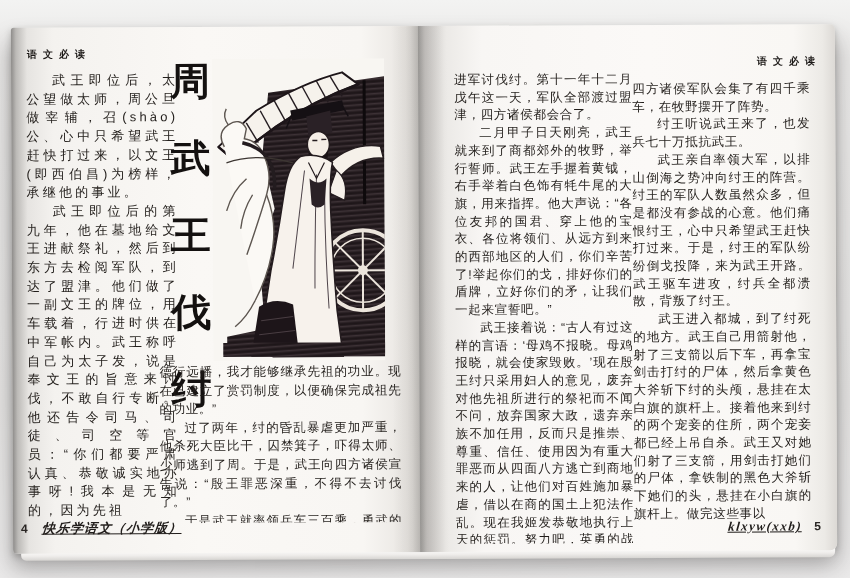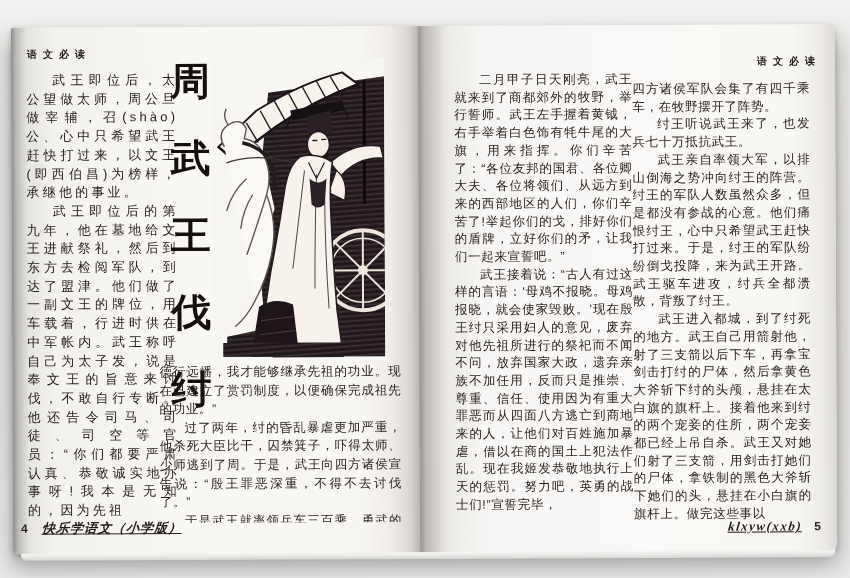--- a/index.html
+++ b/index.html
@@ -183,21 +183,22 @@
     <div class="footer-left">
       <span class="pagenum">4</span>
       <span class="script-title">快乐学语文（小学版）</span>
     </div>
   </div>
 
   <div class="page page-right">
     <div class="page-header hdr-right">语文必读</div>
 
     <div class="textcol col-r1">
-        <p class="para">二月甲子日天刚亮，武王就来到了商都郊外的牧野，举行誓师。武王左手握着黄钺，右手举着白色饰有牦牛尾的大旗，用来指挥。你们辛苦了：“各位友邦的国君、各位卿大夫、各位将领们、从远方到来的西部地区的人们，你们辛苦了!举起你们的戈，排好你们的盾牌，立好你们的矛，让我们一起来宣誓吧。”</p>
+        <p class="para cont">进军讨伐纣。第十一年十二月戊午这一天，军队全部渡过盟津，四方诸侯都会合了。</p>
+        <p class="para">二月甲子日天刚亮，武王就来到了商都郊外的牧野，举行誓师。武王左手握着黄钺，右手举着白色饰有牦牛尾的大旗，用来指挥。他大声说：“各位友邦的国君、穿上他的宝衣、各位将领们、从远方到来的西部地区的人们，你们辛苦了!举起你们的戈，排好你们的盾牌，立好你们的矛，让我们一起来宣誓吧。”</p>
         <p class="para">武王接着说：“古人有过这样的言语：‘母鸡不报晓。母鸡报晓，就会使家毁败。’现在殷王纣只采用妇人的意见，废弃对他先祖所进行的祭祀而不闻不问，放弃国家大政，遗弃亲族不加任用，反而只是推崇、尊重、信任、使用因为有重大罪恶而从四面八方逃亡到商地来的人，让他们对百姓施加暴虐，借以在商的国土上犯法作乱。现在我姬发恭敬地执行上天的惩罚。努力吧，英勇的战士们!”宣誓完毕，</p>
       </div>
     <div class="textcol col-r2">
         <p class="para cont">四方诸侯军队会集了有四千乘车，在牧野摆开了阵势。</p>
         <p class="para">纣王听说武王来了，也发兵七十万抵抗武王。</p>
         <p class="para">武王亲自率领大军，以排山倒海之势冲向纣王的阵营。纣王的军队人数虽然众多，但是都没有参战的心意。他们痛恨纣王，心中只希望武王赶快打过来。于是，纣王的军队纷纷倒戈投降，来为武王开路。武王驱车进攻，纣兵全都溃散，背叛了纣王。</p>
         <p class="para">武王进入都城，到了纣死的地方。武王自己用箭射他，射了三支箭以后下车，再拿宝剑击打纣的尸体，然后拿黄色大斧斩下纣的头颅，悬挂在太白旗的旗杆上。接着他来到纣的两个宠妾的住所，两个宠妾都已经上吊自杀。武王又对她们射了三支箭，用剑击打她们的尸体，拿铁制的黑色大斧斩下她们的头，悬挂在小白旗的旗杆上。做完这些事以</p>
       </div>
 
     <div class="footer-right">

